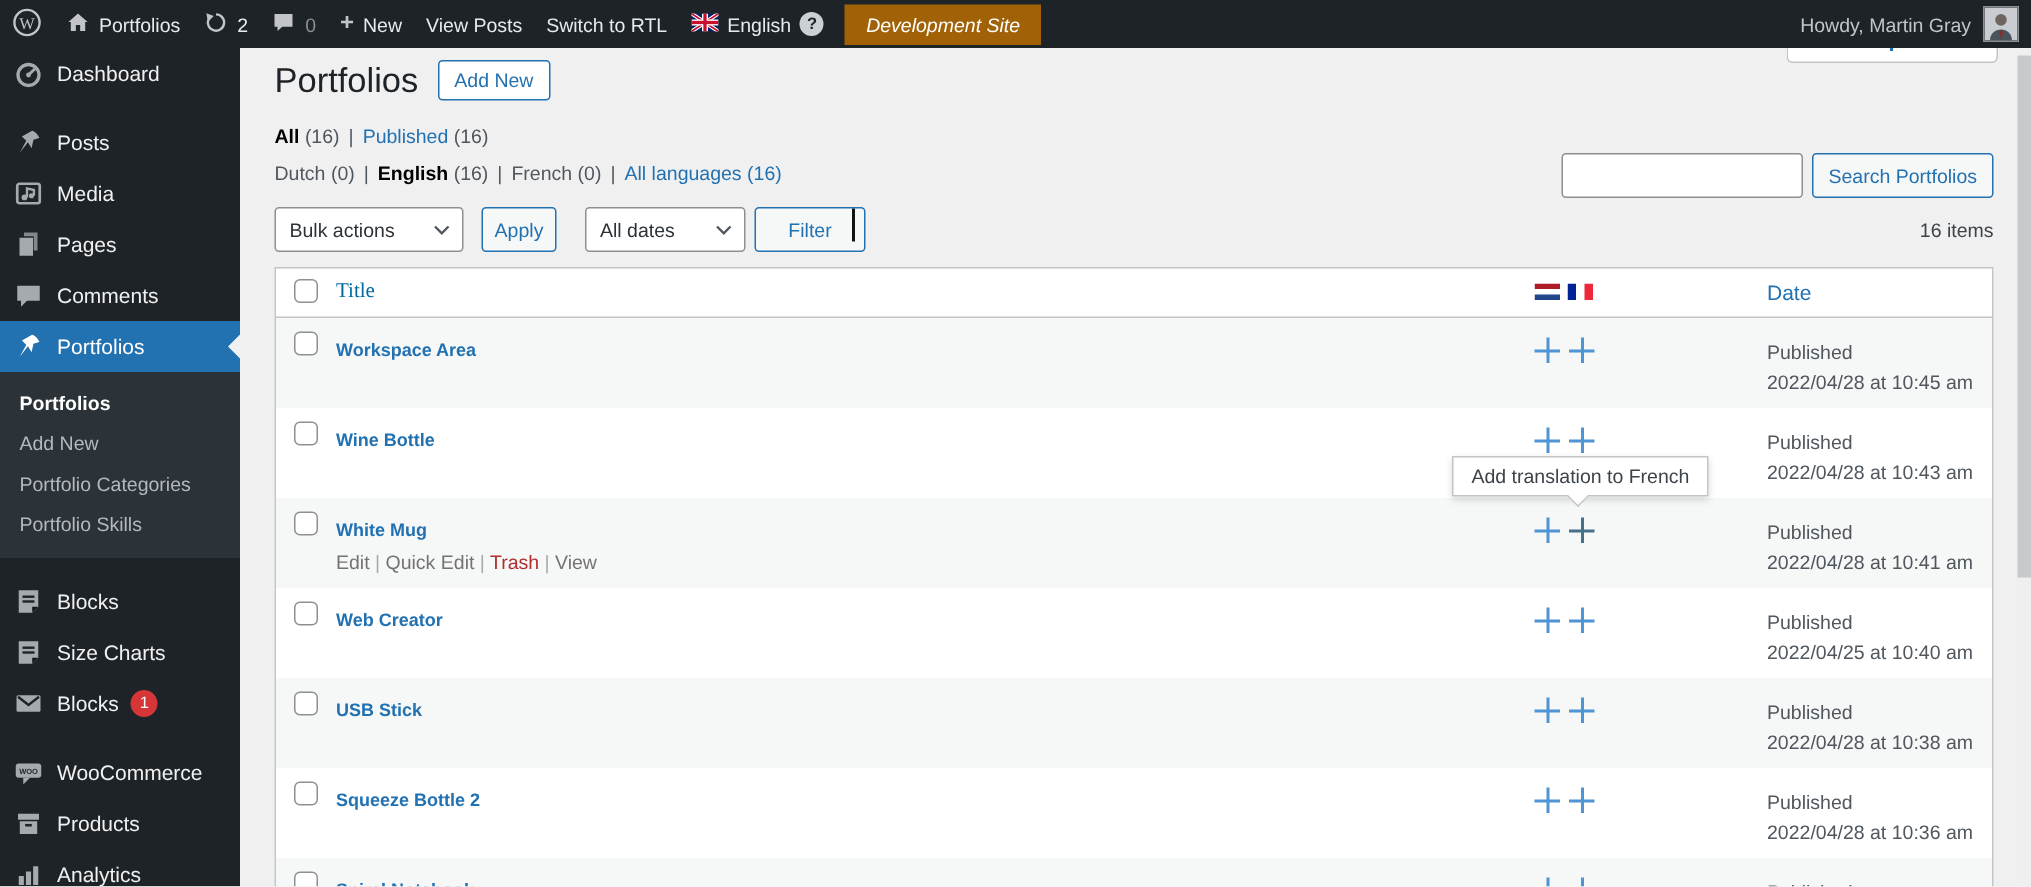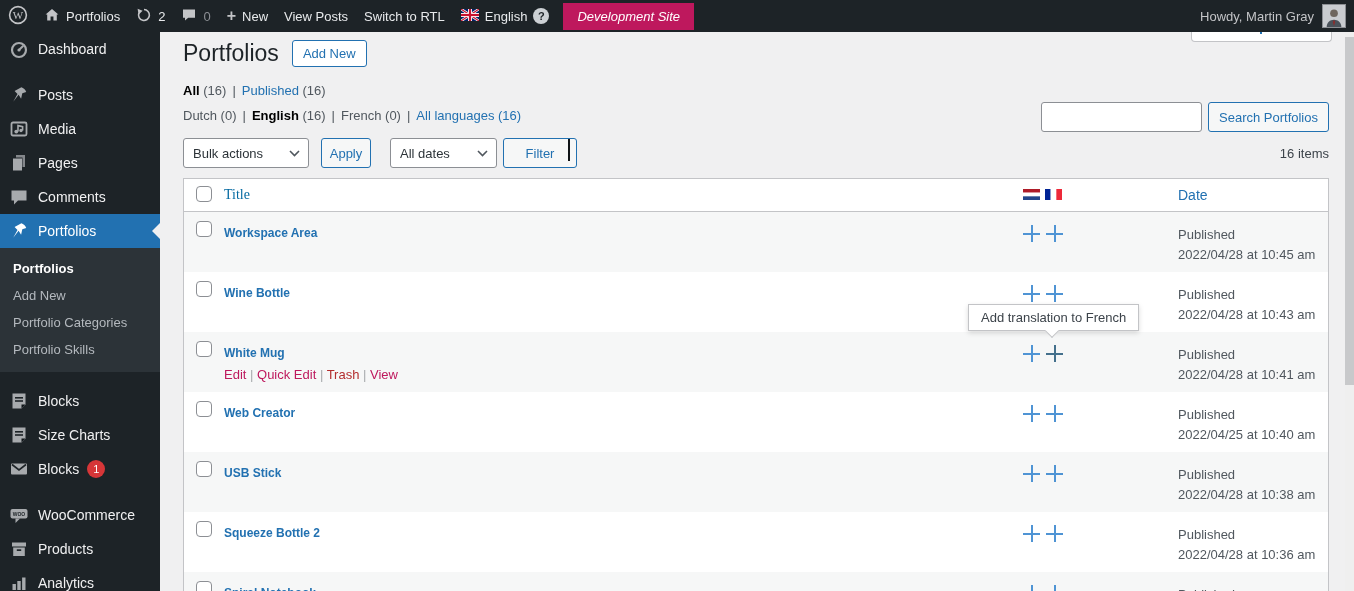--- a/index.html
+++ b/index.html
@@ -9,21 +9,21 @@
     background:#f0f0f1; font-family:"Liberation Sans", sans-serif; font-size:13px; color:#3c434a;
   }
   
   #adminbar {
     position:absolute; top:0; left:0; width:1354px; height:32px; background:#1d2327;
     display:flex; align-items:center; color:#c3c4c7; z-index:30;
   }
   .ab-item { display:flex; align-items:center; gap:6px; padding:0 8px; height:32px; color:#e8eaec; font-size:13px; cursor:pointer; }
   .ab-item .dim { color:#8c8f94; }
   .ab-plus { font-size:16px; font-weight:bold; line-height:1; color:#c3c4c7; }
-  .env-badge { background:#be185d; color:#fff; font-style:italic; padding:0 14px; height:27px; display:flex; align-items:center; margin-left:6px; }
+  .env-badge { background:#a16207; color:#fff; font-style:italic; padding:0 14px; height:27px; display:flex; align-items:center; margin-left:6px; }
   .ab-right { margin-left:auto; display:flex; align-items:center; gap:8px; padding-right:8px; }
   .help-badge { width:16px; height:16px; border-radius:50%; background:#ccd0d4; color:#1d2327; font-size:11px; font-weight:bold; display:inline-flex; align-items:center; justify-content:center; }
   .avatar { width:24px; height:24px; border:1px solid #8c8f94; display:block; }
   
   #sidebar { position:absolute; top:32px; left:0; width:160px; height:559px; background:#1d2327; z-index:20; }
   .menu-item { display:flex; align-items:center; height:34px; padding-left:9px; color:#f0f0f1; font-size:14px; cursor:pointer; position:relative; }
   .menu-item .mi-icon { width:20px; height:20px; margin-right:9px; display:inline-flex; align-items:center; justify-content:center; flex:0 0 20px; }
   .menu-item svg { fill:#a7aaad; }
   .menu-item.active { background:#2271b1; color:#fff; }
   .menu-item.active svg { fill:#fff; }
@@ -69,21 +69,21 @@
   .trow { display:grid; grid-template-columns:40px 787px 155px 162px; min-height:60px; }
   .trow.alt { background:#f6f7f7; }
   .cell-cb { padding-left:12px; padding-top:9px; }
   .thead .cell-cb { padding-top:0; }
   .checkbox { width:16px; height:16px; border:1px solid #8c8f94; border-radius:4px; background:#fff; display:inline-block; cursor:pointer; }
   .col-title { color:#0369a1; font-size:14px; cursor:pointer;font-family:Liberation Serif, serif; }
   .col-date { color:#2271b1; font-size:14px; padding-left:12px; cursor:pointer; }
   .cell-title { padding-top:13px; }
   .rowtitle { color:#2271b1; font-size:12px; font-weight:bold; cursor:pointer; text-decoration:none; display:inline-block; }
   .rowactions { margin-top:7px; font-size:13px; }
-  .rowactions .action { color:#be185d; cursor:pointer; }
+  .rowactions .action { color:#737373; cursor:pointer; }
   .rowactions .action.trash { color:#b32d2e; }
   .rowactions .sep { color:#a7aaad; }
   .cell-trans { padding-left:12px; padding-top:13px; display:flex; gap:6px; align-items:flex-start; }
   .thead .cell-trans { padding-top:0; display:flex; gap:5px; align-items:center; }
   .plus { position:relative; width:17px; height:17px; display:inline-block; color:#4f94d4; cursor:pointer; }
   .plus::before { content:""; position:absolute; left:0; top:7.5px; width:17px; height:2px; background:currentColor; }
   .plus::after  { content:""; position:absolute; top:0; left:7.5px; width:2px; height:17px; background:currentColor; }
   .plus.hovered { color:#44708c; }
   .cell-date { padding-left:12px; padding-top:13px; color:#50575e; font-size:13px; line-height:20px; }
   .cell-date span { display:block; }

